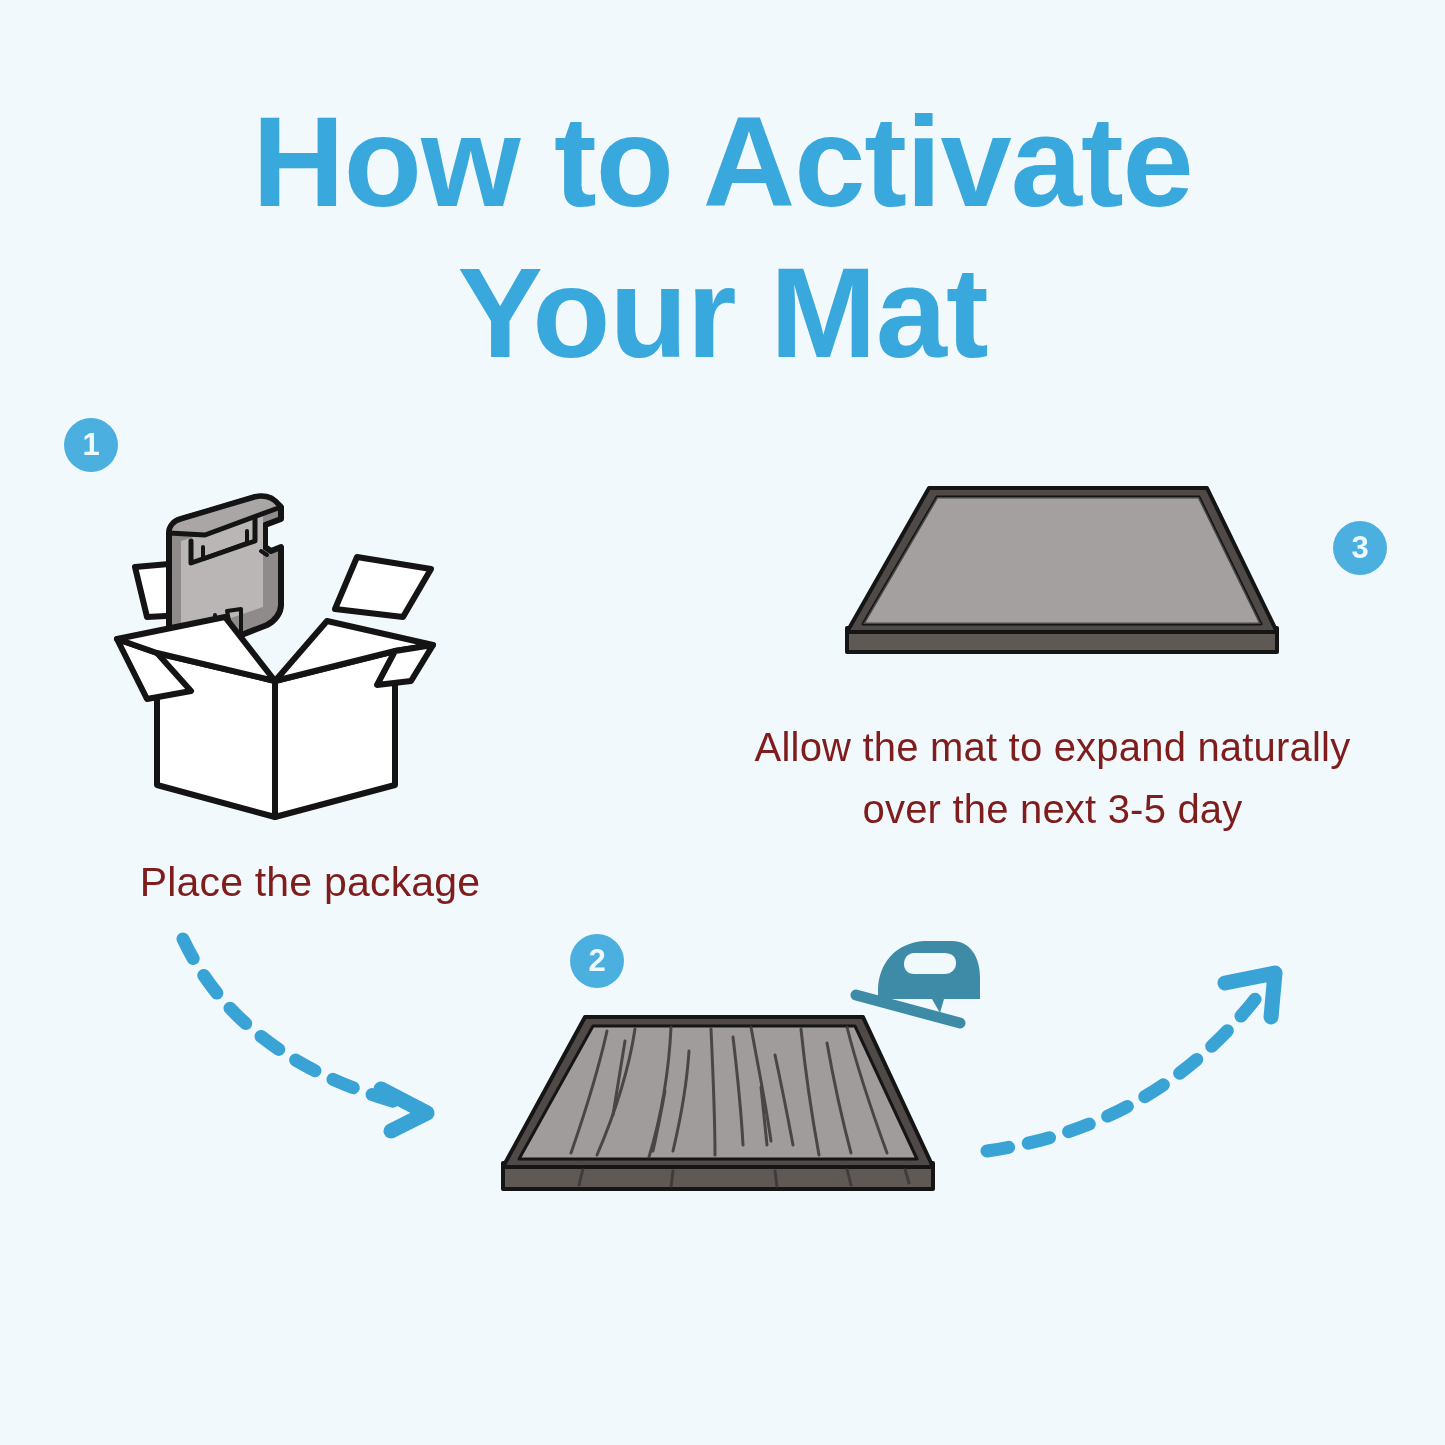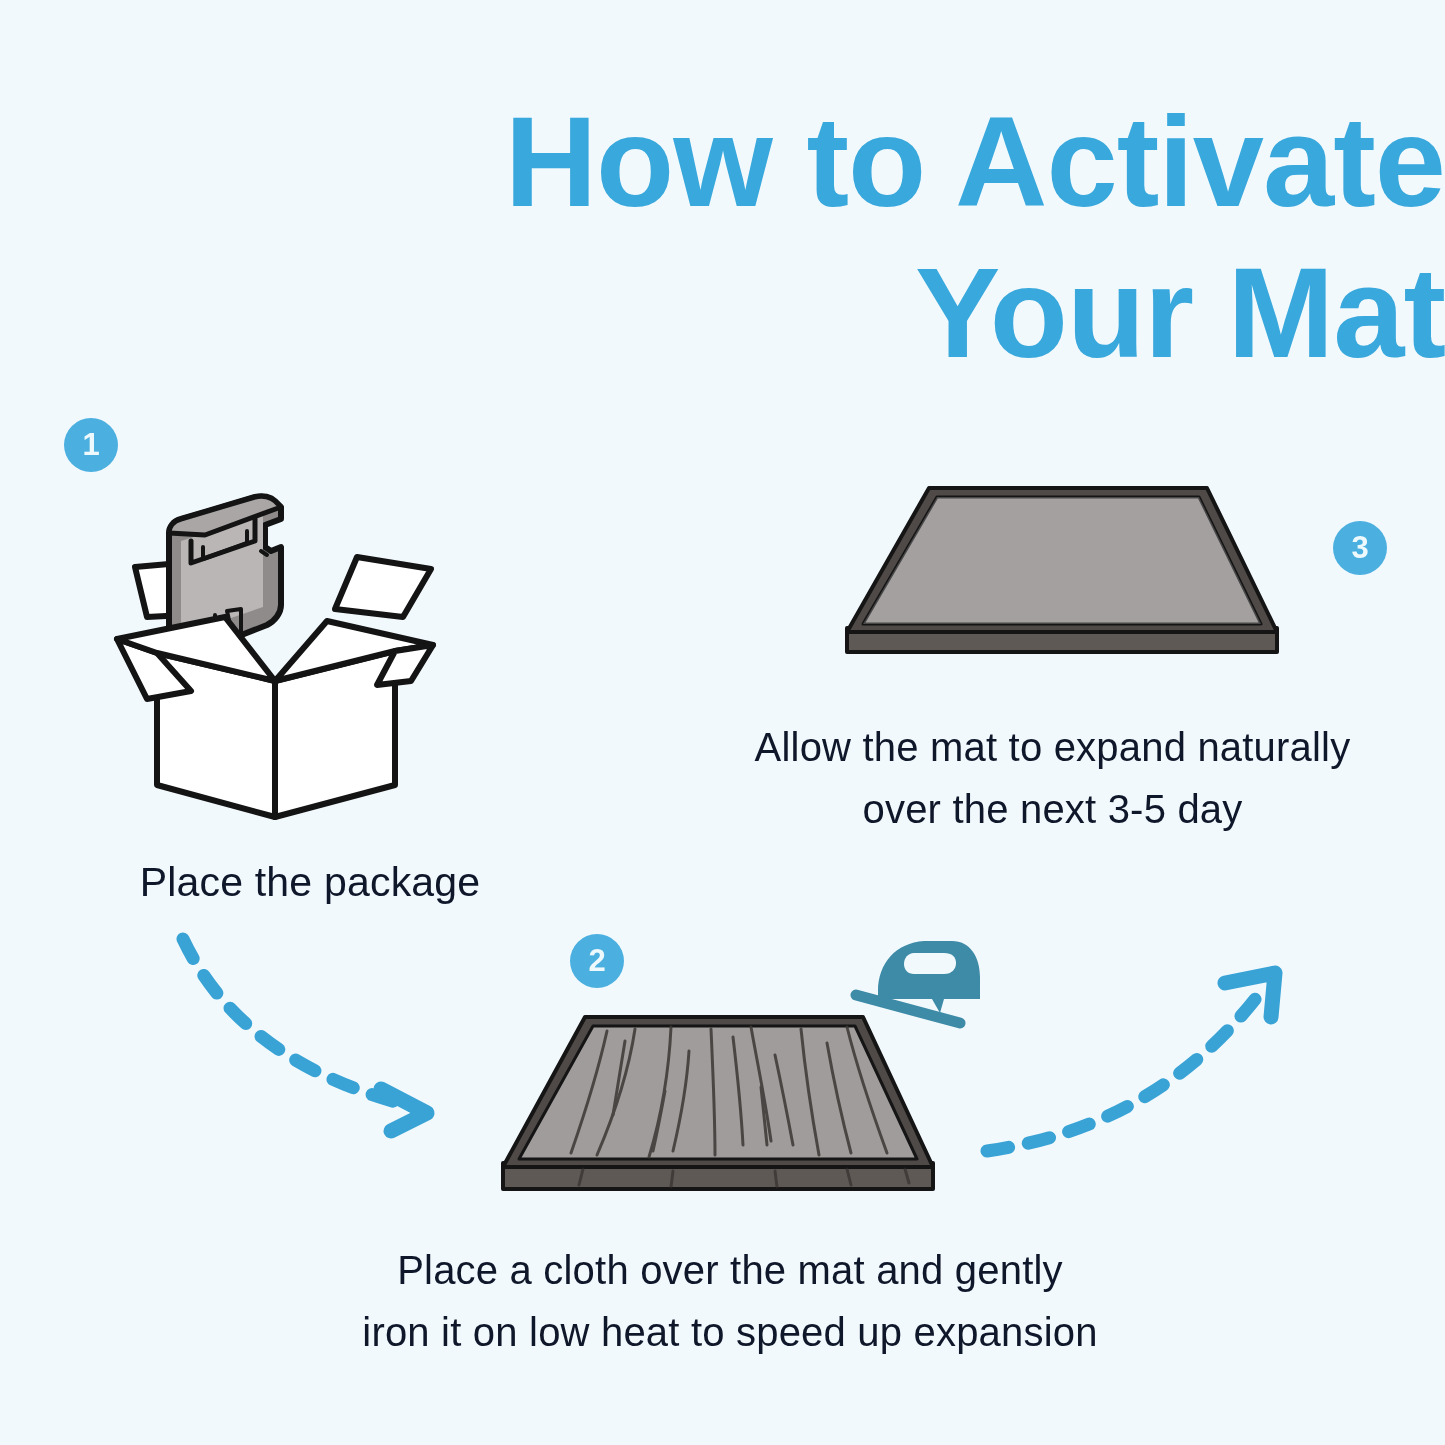--- a/index.html
+++ b/index.html
@@ -14,21 +14,21 @@
     position:relative;
     width:1445px;height:1445px;
     background:#f2f9fd;
   }
 
   
   #title{
     position:absolute;
     left:0;top:86px;
     width:1445px;
-    text-align:right;
+    text-align:center;
     color:#39a8dc;
     font-family:"Liberation Sans", sans-serif;
     font-weight:bold;
     font-size:128px;
     line-height:1.18;
     letter-spacing:-1px;
     white-space:pre-line;
   }
 
   
@@ -44,21 +44,21 @@
     line-height:54px;
     text-align:center;
   }
   #badge1{left:64px;top:418px;}
   #badge2{left:570px;top:934px;}
   #badge3{left:1333px;top:521px;}
 
   
   .caption{
     position:absolute;
-    color:#0f172a;
+    color:#7f1d1d;
     font-family:"Liberation Sans", sans-serif;
     font-size:41px;
     line-height:1.55;
     text-align:center;
     white-space:pre-line;
     letter-spacing:0.2px;
   }
   #cap1{left:30px;top:851px;width:560px;}
   #cap3{left:660px;top:716px;width:785px;font-size:40px;}
   #cap2{left:200px;top:1239px;width:1060px;font-size:40px;}
@@ -186,16 +186,14 @@
       <g fill="none" stroke="#2e2a28" stroke-width="3" stroke-linecap="round" opacity="0.6">
         <path d="M108,174 L104,190"></path>
         <path d="M198,176 L196,192"></path>
         <path d="M300,176 L302,192"></path>
         <path d="M372,174 L376,190"></path>
         <path d="M430,174 L434,188"></path>
       </g>
     </svg>
   </div>
 
-  <div class="caption" id="cap2">Place a cloth over the mat and gently
-iron it on low heat to speed up expansion</div>
 
 </div>
 
 </body></html>

